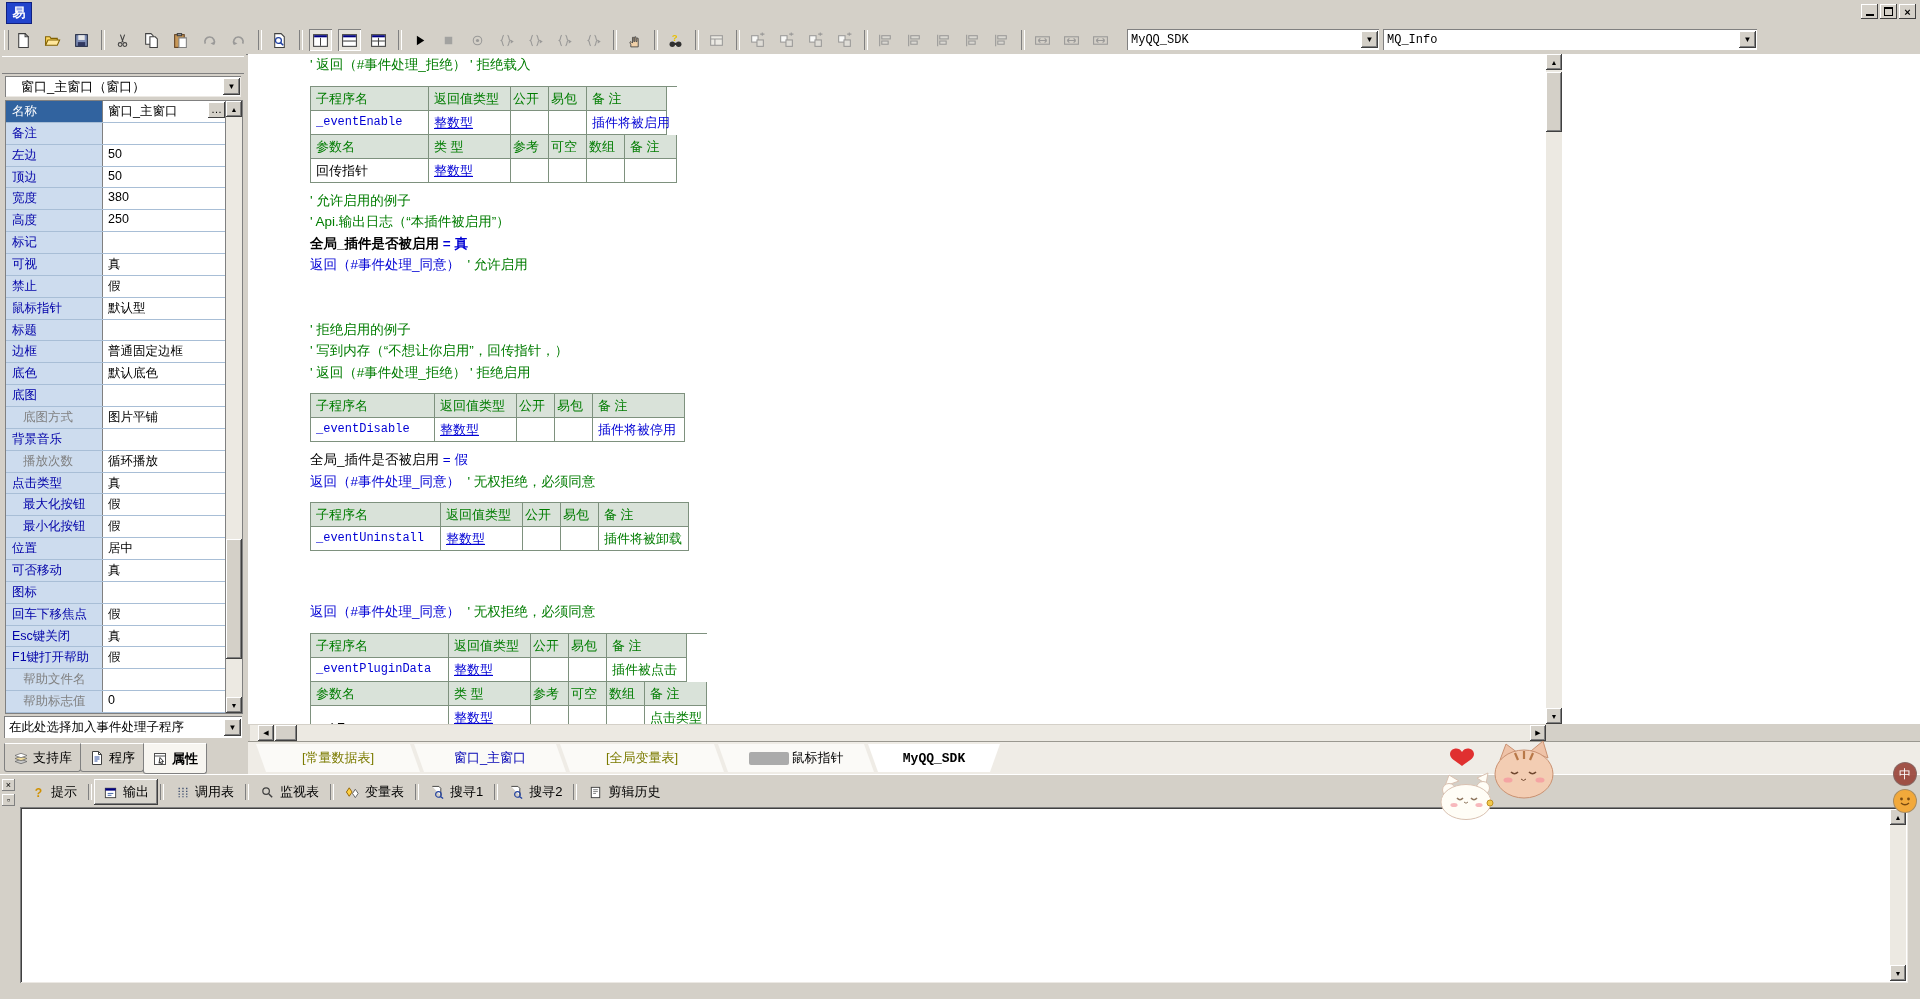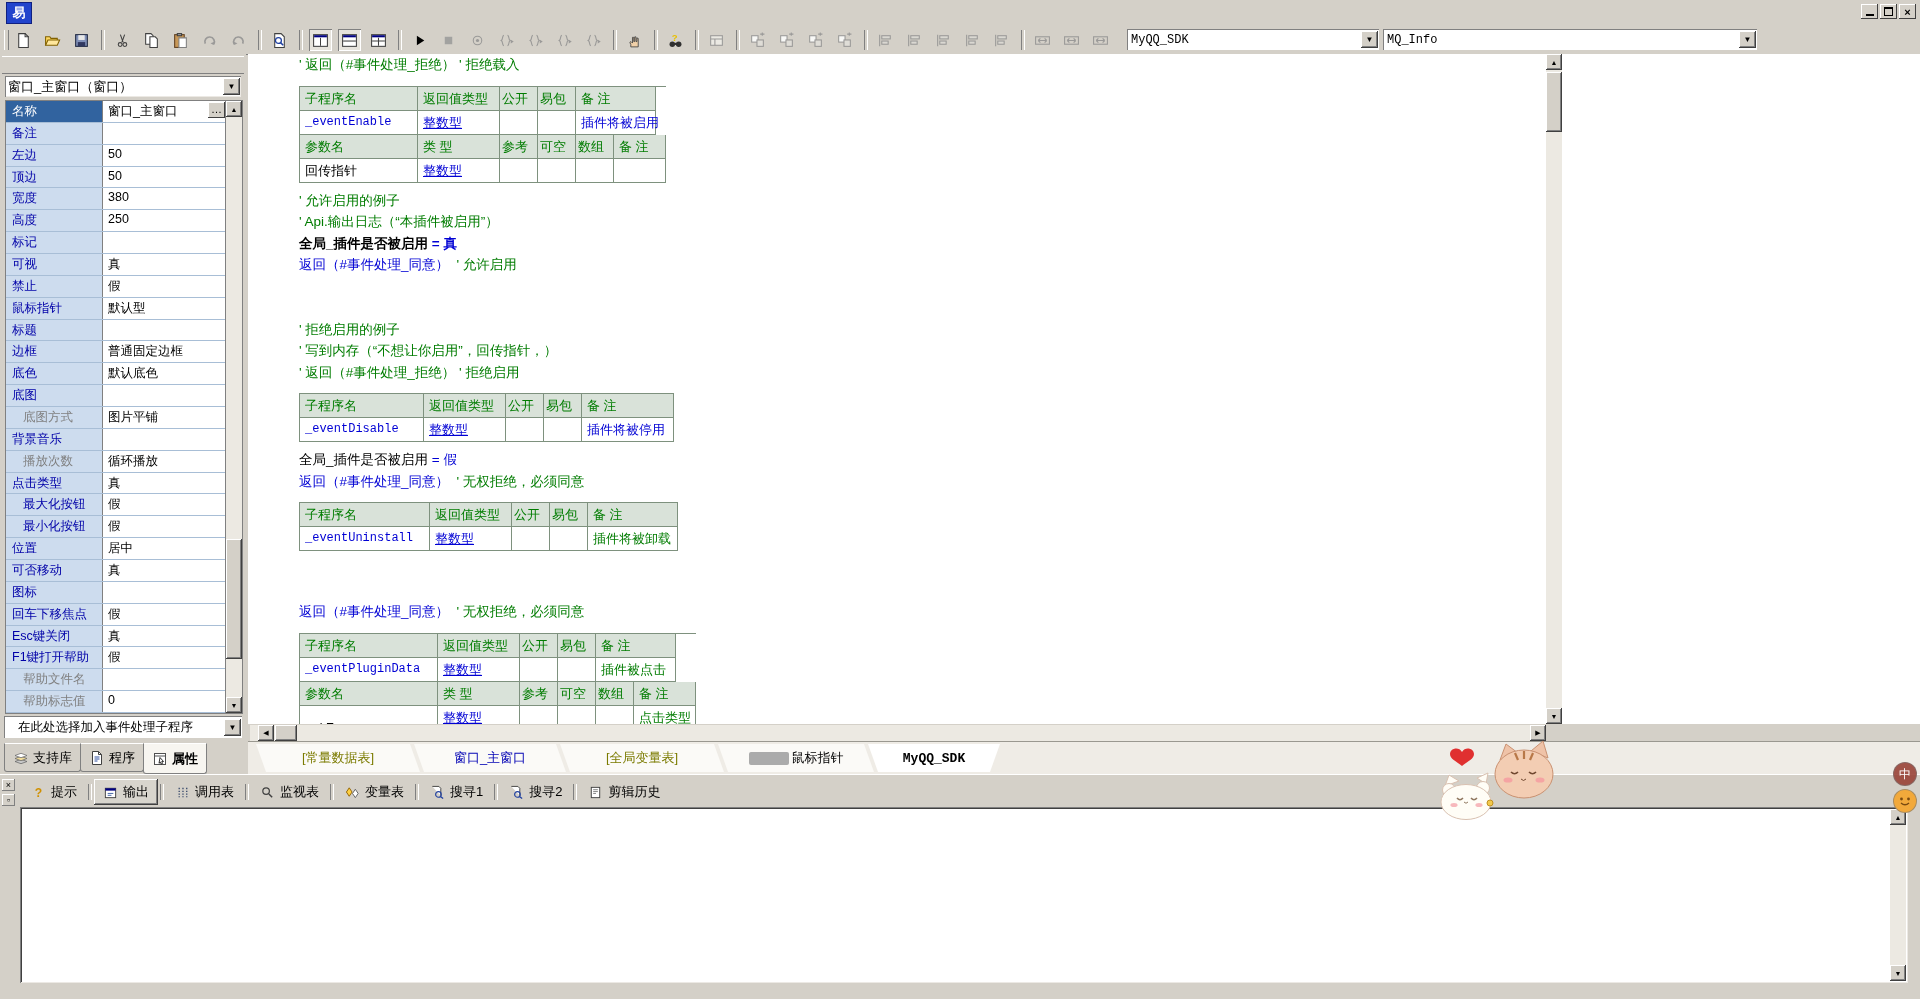--- a/index.html
+++ b/index.html
@@ -33,45 +33,45 @@
   .tb-combo .cb-text{flex:1;padding-left:4px;font-size:12px;overflow:hidden;white-space:nowrap}
   .cb-btn{width:17px;height:17px;margin:0 1px;background:#D4D0C8;box-shadow:inset -1px -1px 0 #404040,inset 1px 1px 0 #fff,inset -2px -2px 0 #808080;
           display:flex;align-items:center;justify-content:center;font-size:8px}
 
   
   #prop-panel{left:0;top:54px;width:246px;height:723px;background:#D4D0C8}
   #prop-titlebar{left:2px;top:2px;width:242px;height:16px;position:absolute;border-top:1px solid #fff;border-bottom:1px solid #808080}
   .mini-btn{position:absolute;top:1px;width:15px;height:13px;background:#D4D0C8;box-shadow:inset -1px -1px 0 #404040,inset 1px 1px 0 #fff;
             display:flex;align-items:center;justify-content:center;font-size:9px;line-height:9px}
   #prop-selector{left:5px;top:22px;width:236px;height:21px;position:absolute;background:#fff;box-shadow:inset 1px 1px 0 #808080,inset -1px -1px 0 #ECE9E4;display:flex;align-items:center}
-  #prop-selector .cb-text{flex:1;padding-left:3px;white-space:nowrap;overflow:hidden}
+  #prop-selector .cb-text{flex:1;padding-left:16px;white-space:nowrap;overflow:hidden}
   #prop-grid{left:5px;top:46px;width:220px;height:612px;position:absolute;background:#fff;border:1px solid #808080;display:grid;grid-template-rows:repeat(28,1fr)}
   .p-row{display:grid;grid-template-columns:97px 1fr;border-bottom:1px solid #A8BED6;overflow:hidden}
   .p-label{background:#CDDCEE;color:#0000A8;padding:2px 2px 0 6px;border-right:1px solid #808080;white-space:nowrap;overflow:hidden;font-size:12.5px}
   .p-label.sub{padding-left:17px}
   .p-label.gray{color:#808080}
   .p-label.sel{background:#31639F;color:#FFFFFF}
   .p-value{padding:2px 1px 0 5px;font-size:12.5px;white-space:nowrap;overflow:hidden;position:relative;background:#fff}
   .p-ellipsis{position:absolute;right:1px;top:1px;width:17px;height:16px;background:#D4D0C8;
               box-shadow:inset -1px -1px 0 #404040,inset 1px 1px 0 #fff;text-align:center;line-height:14px;font-size:11px}
   #prop-vscroll{left:225px;top:46px;width:16px;height:612px;position:absolute;background:#ECE9E2;border:1px solid #808080}
   .sb-btn{position:absolute;left:0;width:16px;height:16px;background:#D4D0C8;box-shadow:inset -1px -1px 0 #404040,inset 1px 1px 0 #fff,inset -2px -2px 0 #808080;
           display:flex;align-items:center;justify-content:center;font-size:7px;color:#000}
   .sb-thumb{position:absolute;left:0;width:16px;background:#D4D0C8;box-shadow:inset -1px -1px 0 #404040,inset 1px 1px 0 #fff,inset -2px -2px 0 #808080}
   #event-combo{left:4px;top:662px;width:238px;height:22px;position:absolute;background:#fff;box-shadow:inset 1px 1px 0 #808080;display:flex;align-items:center}
-  #event-combo .cb-text{flex:1;padding-left:14px;font-size:12.5px;white-space:nowrap;overflow:hidden}
+  #event-combo .cb-text{flex:1;padding-left:5px;font-size:12.5px;white-space:nowrap;overflow:hidden}
   #panel-tabs{left:4px;top:689px;position:absolute;display:flex}
   .panel-tab{height:27px;padding:0 8px;display:flex;align-items:center;gap:4px;border:1px solid #808080;border-top:1px solid #fff;
              background:#D4D0C8;margin-right:-1px;font-size:13px;border-radius:0 0 3px 3px}
   .panel-tab.active{background:#F7F5F0;font-weight:bold;height:29px}
 
   
   #mdi-bg{left:248px;top:54px;width:1672px;height:670px;background:#FFFFFF}
   #code-editor{left:250px;top:54px;width:1296px;height:670px;background:#fff;overflow:hidden}
-  #code-content{position:absolute;left:3px;top:0;width:100%;height:100%}
+  #code-content{position:absolute;left:14px;top:0;width:100%;height:100%}
   .code-line{position:absolute;left:46px;height:21px;white-space:pre;font-size:13.5px}
   .seg-g{color:#007C00}.seg-b{color:#0000D4}.seg-k{color:#000}
   .ed-table{position:absolute;left:46px;border-top:1px solid #7E917E;border-left:1px solid #7E917E;background:#fff}
   .ed-tr{display:flex;height:24px}
   .ed-td{border-right:1px solid #7E917E;border-bottom:1px solid #7E917E;box-sizing:border-box;
          padding:3px 2px 0 5px;font-size:13px;white-space:nowrap;overflow:visible}
   .ed-td.hdr{background:#D9E2D9;color:#007C00}
   .ed-td.ctr{padding-left:2px}
   .s-bu{color:#0000D4;text-decoration:underline}
   .s-b{color:#0000D4}

